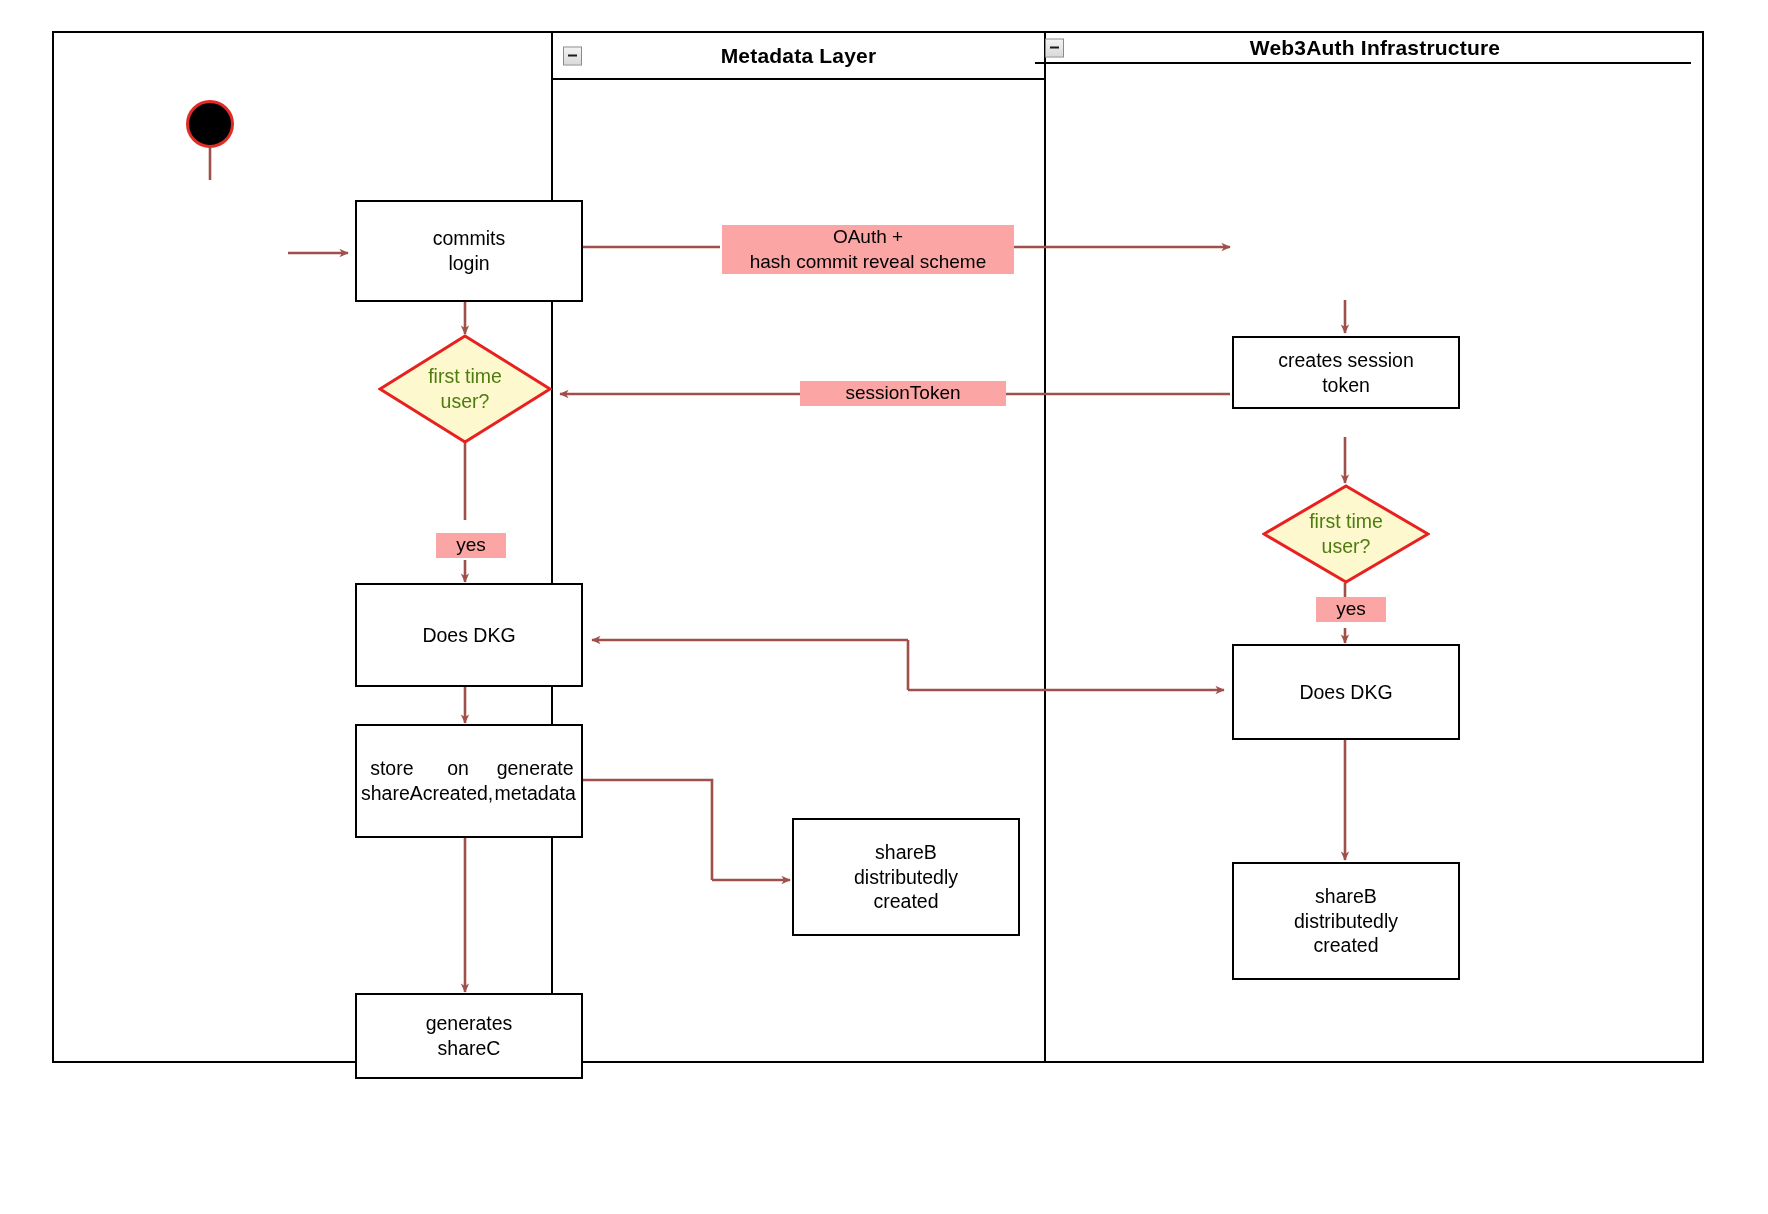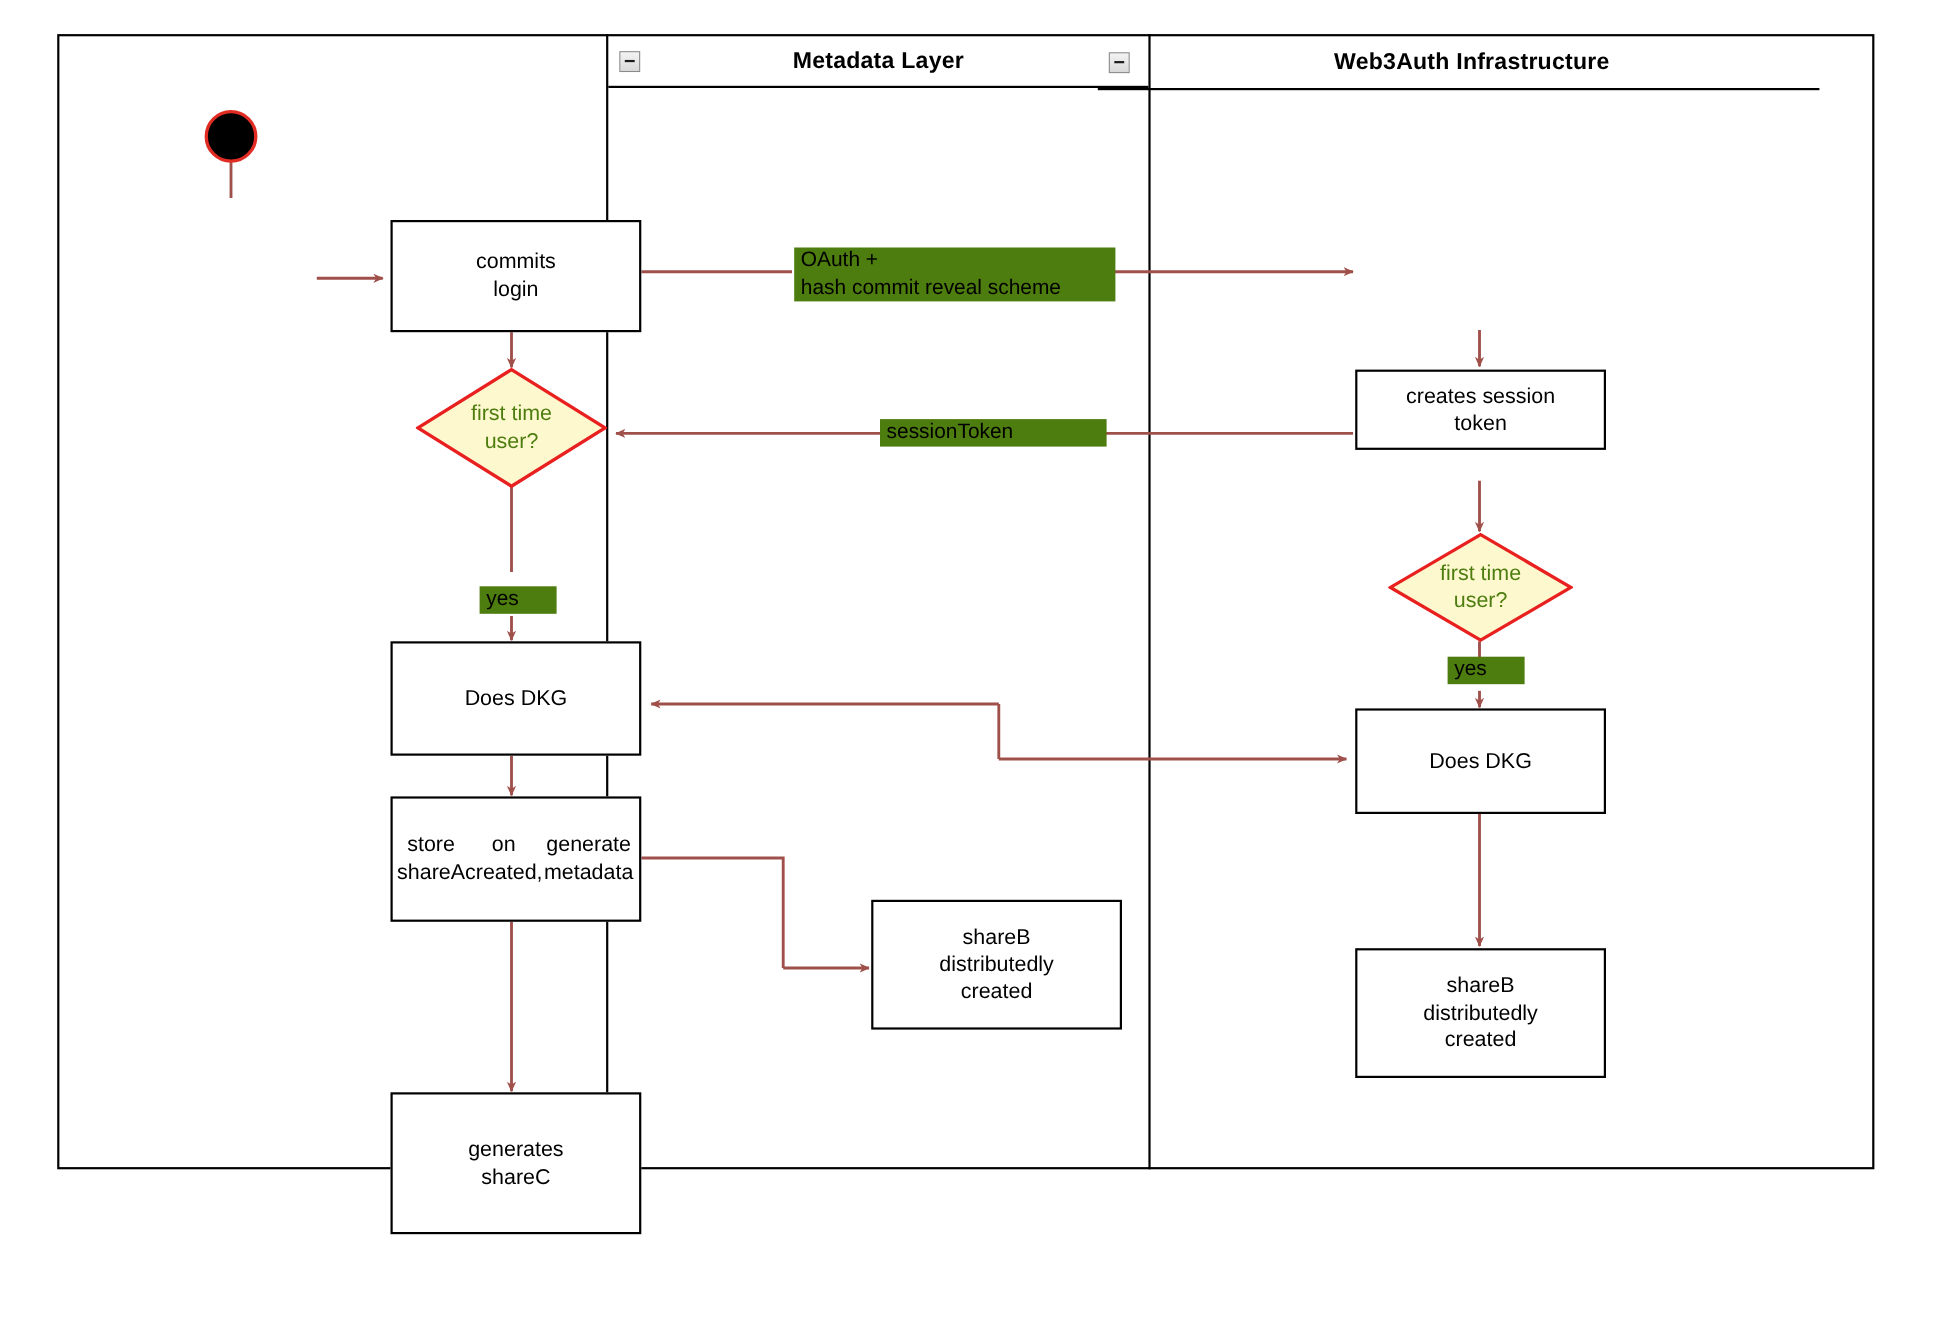--- a/index.html
+++ b/index.html
@@ -27,42 +27,42 @@
   .diamond-wrap svg{position:absolute;left:0;top:0;}
   .diamond-label{position:absolute;left:0;top:0;width:100%;height:100%;
      display:flex;align-items:center;justify-content:center;text-align:center;
      font-size:19.5px;line-height:1.26;color:#4d7c0f;pointer-events:none;}
 
   .start-node{position:absolute;border-radius:50%;background:#000;
      box-sizing:border-box;border:3px solid #e02c22;}
 
   .edge{position:absolute;left:0;top:0;width:1768px;height:1214px;pointer-events:none;}
 
-  .edge-label{position:absolute;font-size:19px;color:#000;
-     background:#4d7c0f;padding:0 6px;line-height:1.3;white-space:nowrap;}
+  .edge-label{position:absolute;font-size:19px;color:#000;text-align:center;
+     background:#fca5a5;padding:0 6px;line-height:1.3;white-space:nowrap;}
 </style>
 </head>
 <body>
 
 <div id="canvas">
 
   <div class="lane-frame" style="left:52px;top:31px;width:1652px;height:1032px;"></div>
 
   <div class="vline" style="left:551px;top:31px;height:1032px;"></div>
   <div class="vline" style="left:1044px;top:31px;height:1032px;"></div>
 
 
   <div class="lane-header" style="left:553px;top:33px;width:491px;height:47px;">
     <span class="collapse-icon">
         <i></i>
       </span>
     <span class="lane-title">Metadata Layer</span>
   </div>
 
-  <div class="lane-header" style="left:998px;top:33px;width:656px;height:49px;padding-left:24px;">
+  <div class="lane-header" style="left:1035px;top:33px;width:656px;height:31px;padding-left:24px;">
     <span class="collapse-icon">
         <i></i>
       </span>
     <span class="lane-title">Web3Auth Infrastructure</span>
   </div>
 
   <svg class="edge" viewBox="0 0 1768 1214" xmlns="http://www.w3.org/2000/svg">
     <defs>
       <marker id="arw" markerWidth="11" markerHeight="11" refX="8.6" refY="4.2" orient="auto" markerUnits="userSpaceOnUse">
         <path d="M0,0 L9.4,4.2 L0,8.4 L2.6,4.2 z" fill="#a0504a"></path>
@@ -130,21 +130,21 @@
   <div class="node" style="left:355px;top:583px;width:228px;height:104px;">
     <span>Does DKG</span>
   </div>
 
   <div class="node" style="left:355px;top:724px;width:228px;height:114px;flex-direction:row;">
     <span>store shareA</span>
     <span>on created,</span>
     <span>generate metadata</span>
   </div>
 
-  <div class="node" style="left:355px;top:993px;width:228px;height:129px;flex-direction:column;">
+  <div class="node" style="left:355px;top:993px;width:228px;height:86px;flex-direction:column;">
     <span>generates</span>
     <span>shareC</span>
   </div>
 
   <div class="node" style="left:792px;top:818px;width:228px;height:118px;flex-direction:column;">
     <span>shareB</span>
     <span>distributedly</span>
     <span>created</span>
   </div>
 

